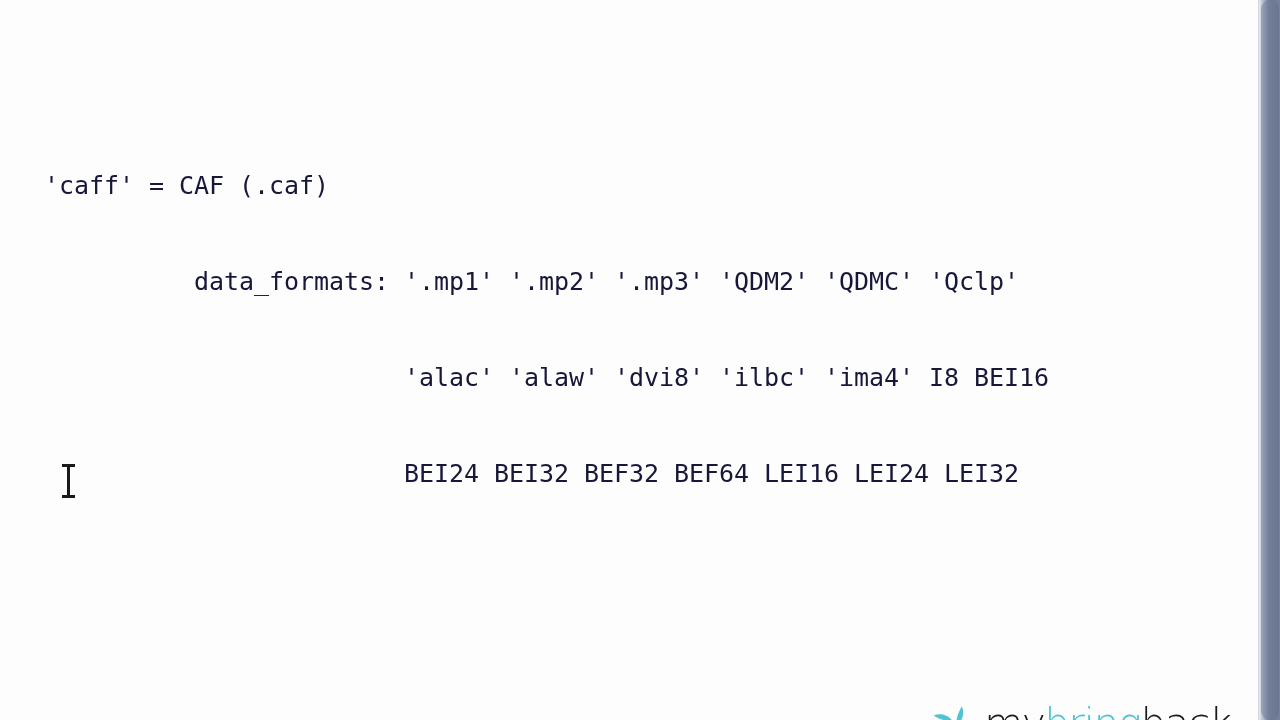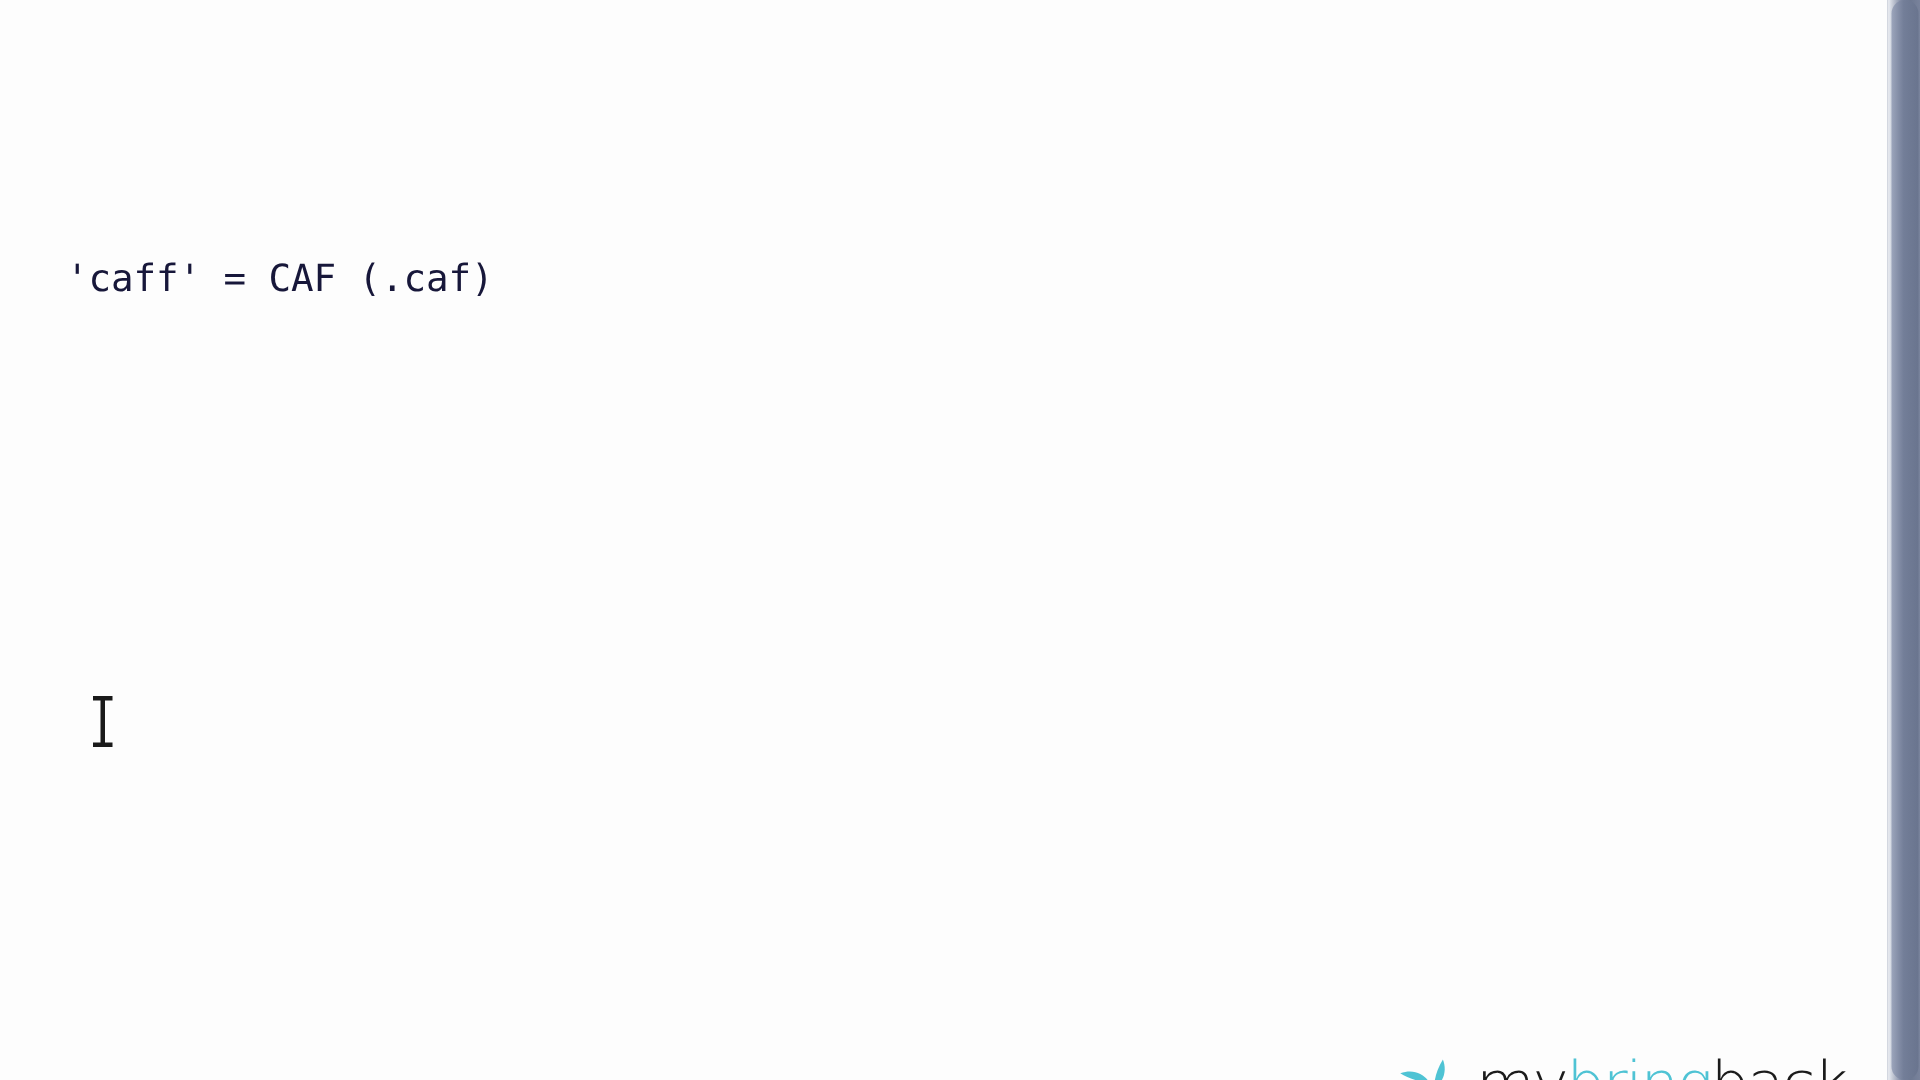--- a/index.html
+++ b/index.html
@@ -128,20 +128,23 @@
 </head>
 <body>
 
 <div id="terminal-window">
 
   <div id="terminal-output">
 
     <div class="scroll-shift">
 
       <div class="term-line">  'caff' = CAF (.caf)</div>
+      <div class="term-line">            data_formats: '.mp1' '.mp2' '.mp3' 'QDM2' 'QDMC' 'Qclp'</div>
+      <div class="term-line">                          'alac' 'alaw' 'dvi8' 'ilbc' 'ima4' I8 BEI16</div>
+      <div class="term-line">                          BEI24 BEI32 BEF32 BEF64 LEI16 LEI24 LEI32</div>
       
       
       
       
       
       
       
       
       
 

